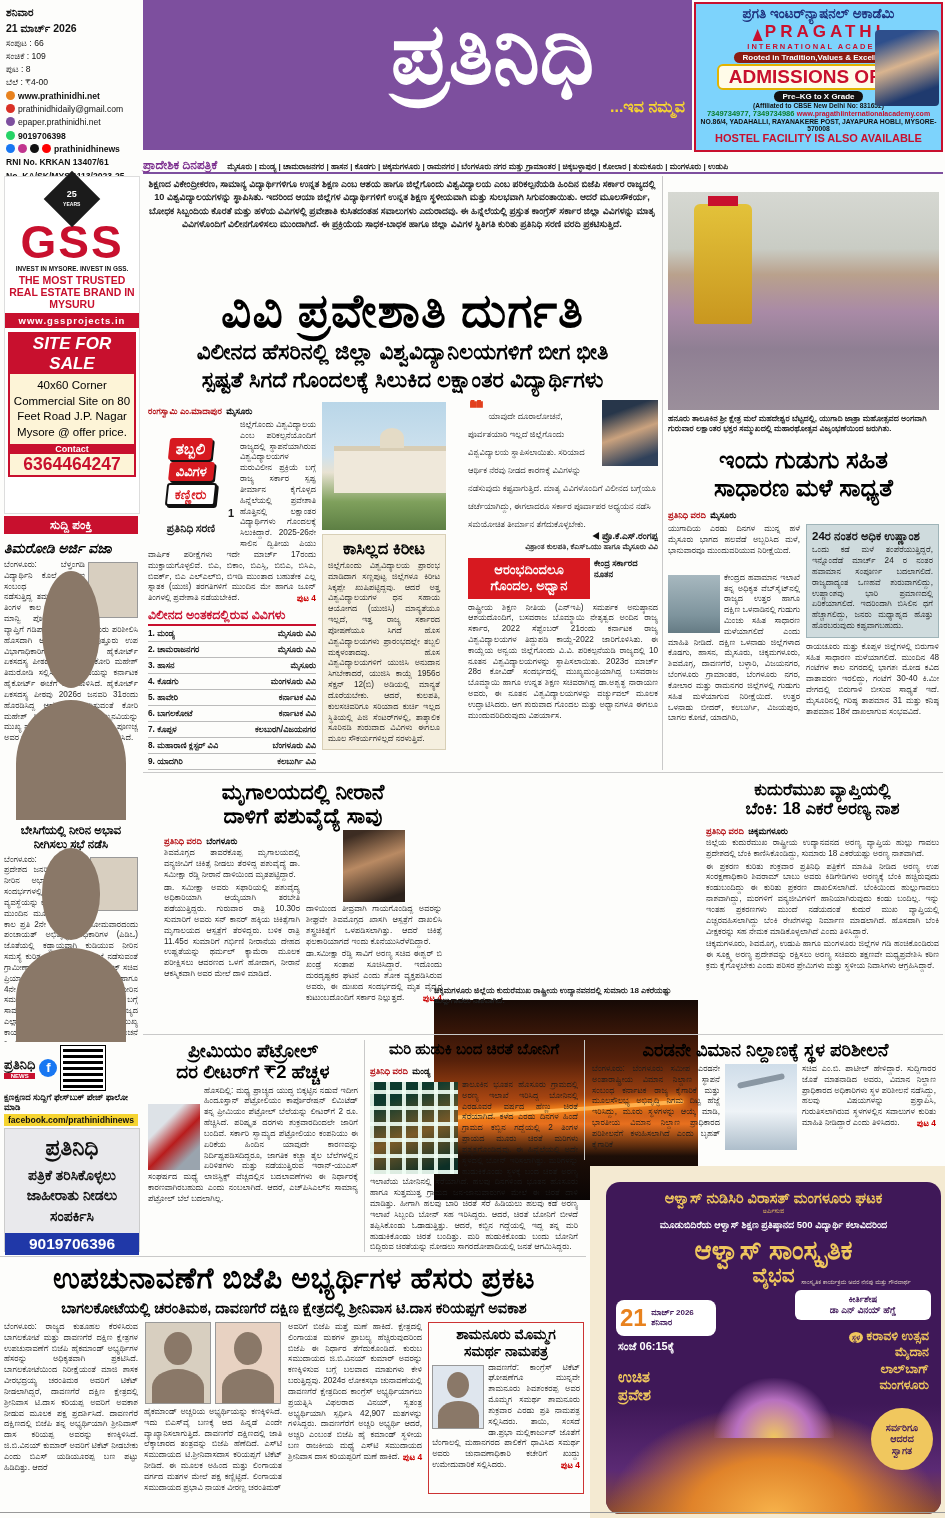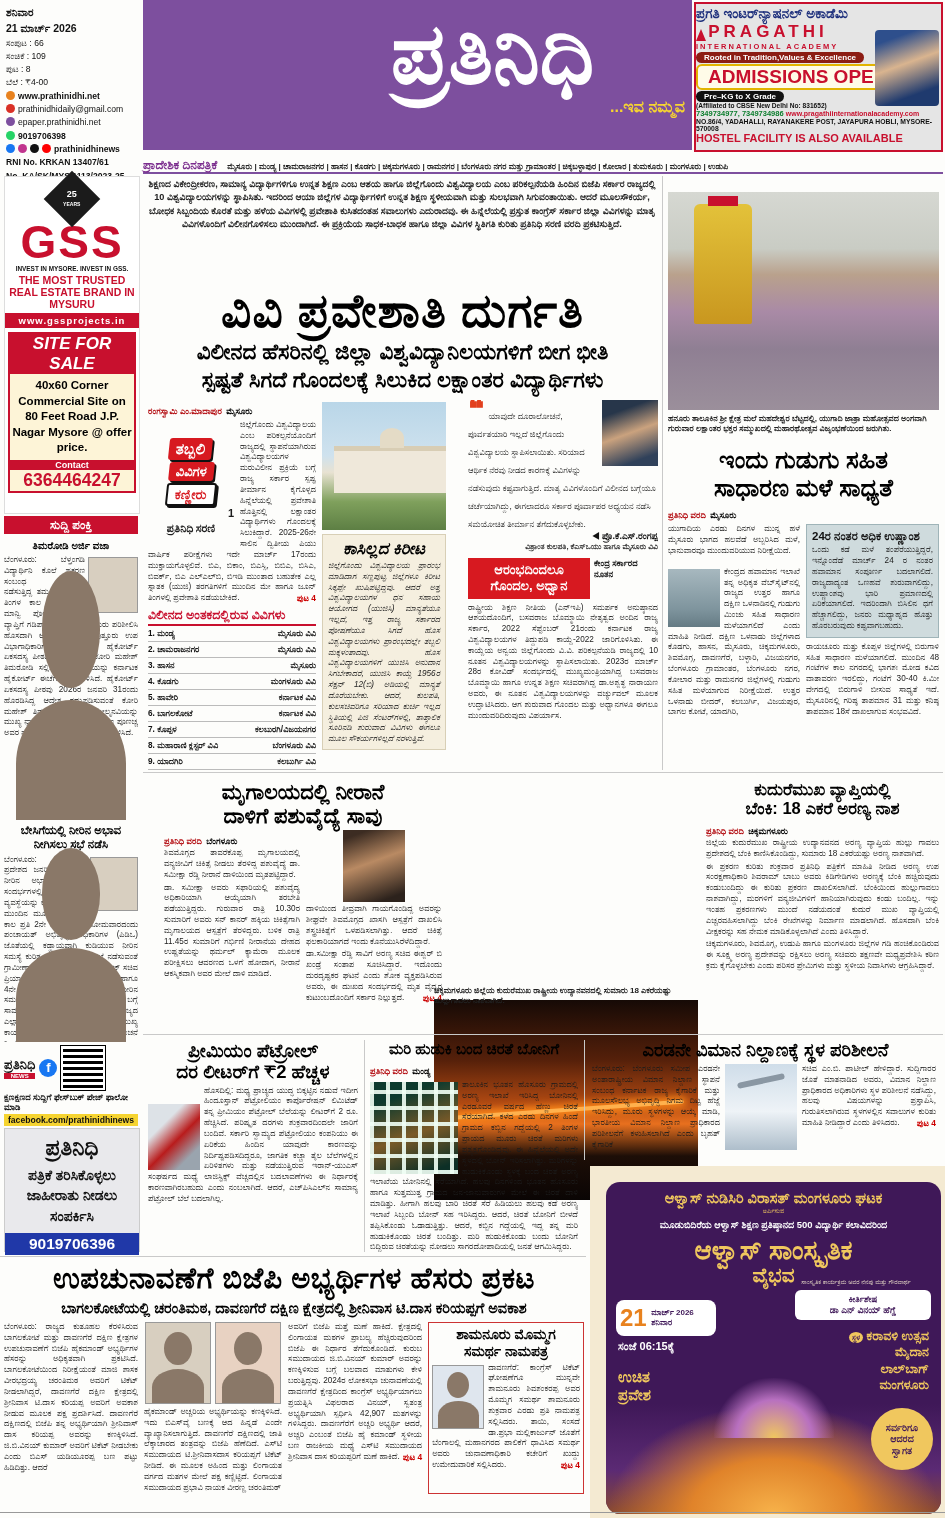--- a/index.html
+++ b/index.html
@@ -17,31 +17,31 @@
   .cap{font-size:8px;font-weight:bold;color:#222;line-height:1.3;}
   .vline{width:1px;background:#c9c9c9;}
   .hline{height:1px;background:#c9c9c9;}
   
   .hdr-purple{background:#7d4f9e;}
   .masthead{color:#fff;font-weight:bold;font-size:84px;line-height:1;}
   .tagline{color:#f6d431;font-weight:bold;font-size:16px;}
   .hdr-info{font-size:8.6px;line-height:1.55;color:#111;}
   .ic{display:inline-block;width:9px;height:9px;border-radius:50%;vertical-align:-1px;margin-right:3px;}
   
-  .prag{border:2px solid #c8102e;background:#e5e5e5;font-size:8px;}
+  .prag{border:2px solid #c8102e;background:#7dd3fc;font-size:8px;text-align:center;}
   .prag-kn{color:#1d2f7c;font-weight:bold;font-size:13.5px;}
   .prag-name{color:#c8102e;font-weight:bold;font-size:17px;letter-spacing:4px;}
   .prag-pill{background:#8c1c13;color:#fff;border-radius:8px;display:inline-block;padding:1px 8px;font-size:8px;font-weight:bold;}
   .prag-adm{color:#c8102e;font-weight:bold;font-size:19px;border:2px solid #e2b400;border-radius:6px;display:inline-block;padding:0 10px;background:#fffbe8;}
   
   .gss{background:#fff;text-align:center;}
   .gss-brand{color:#c8102e;font-weight:bold;font-size:46px;line-height:1;letter-spacing:2px;}
   .sfs-box{border:2px solid #c8102e;background:#c8102e;}
   .sfs-title{color:#fff;font-weight:bold;font-size:17px;font-style:italic;}
-  .sfs-body{background:#fdf4d7;color:#000;font-weight:bold;font-size:11.5px;line-height:1.35;padding:4px 2px;}
+  .sfs-body{background:#fdf4d7;color:#000;font-weight:normal;font-size:11.5px;line-height:1.35;padding:4px 2px;}
   .red-bar{background:#c8102e;color:#fff;font-weight:bold;}
   .quote-mark{color:#e2401e;font-size:30px;font-weight:bold;line-height:.6;}
   .graybox{background:#cfdbdd;border:1px solid #9fb4b8;}
   .redbox{background:#d71920;color:#fff;font-weight:bold;text-align:center;}
   .tbl-row{display:flex;justify-content:space-between;border-bottom:1px solid #bbb;padding:2.5px 0;font-size:8.2px;font-weight:bold;}
   
   .alvas-outer{background:#f4ead2;padding:16px;}
   .alvas-inner{background:#3f1858;border-radius:14px;height:100%;position:relative;overflow:hidden;text-align:center;}
   .gold{color:#f0c75e;}
   .avatar{background:#d8cfc0;position:relative;overflow:hidden;border:1px solid #999;}
@@ -126,21 +126,21 @@
       <div class="red-bar" style="font-size:9px;">Contact</div>
       <div style="background:#fdf4d7;color:#c8102e;font-weight:bold;font-size:17.5px;">6364464247</div>
     </div>
   </div>
 
   <div class="abs red-bar" style="left:4px;top:516px;width:134px;height:18px;font-size:12px;text-align:center;line-height:18px;">
     <span>ಸುದ್ದಿ ಪಂಕ್ತಿ</span>
   </div>
 
   <div class="abs" style="left:4px;top:540px;width:134px;height:280px;overflow:hidden;">
-    <div class="headline" style="font-size:10px;text-align:center;">ತಿಮರೋಡಿ ಅರ್ಜಿ ವಜಾ</div>
+    <div class="headline" style="font-size:14px;font-style:italic;">ತಿಮರೋಡಿ ಅರ್ಜಿ ವಜಾ</div>
     <div class="body-txt" style="margin-top:3px;">
       <span class="abs avatar" style="position:static;float:right;width:48px;height:54px;margin:2px 0 2px 3px;"></span>
       <span>ಬೆಂಗಳೂರು: ಬೆಳ್ತಂಗಡಿ ವಿದ್ಯಾರ್ಥಿನಿ ಕೊಲೆ ಪ್ರಕರಣ ಸಂಬಂಧ ಹೋರಾಟ ನಡೆಸುತ್ತಿದ್ದ ತಮ್ಮನ್ನು ಒಂಭತ್ತು ತಿಂಗಳ ಕಾಲ ರಾಯಚೂರಿನ ಮಾನ್ವಿ ಪೊಲೀಸ್ ಠಾಣಾ ವ್ಯಾಪ್ತಿಗೆ ಗಡಿಪಾರು ಮಾಡಿದ ಕ್ರಮ ಮರು ಪರಿಶೀಲಿಸಿ ಹೊಸದಾಗಿ ಆದೇಶ ಮಾಡಲು ಪುತ್ತೂರು ಉಪ ವಿಭಾಗಾಧಿಕಾರಿಗೆ ನಿರ್ದೇಶಿಸಿದ್ದ ಹೈಕೋರ್ಟ್ ಏಕಸದಸ್ಯ ಪೀಠದ ಆದೇಶ ರದ್ದು ಕೋರಿ ಮಹೇಶ್ ತಿಮರೋಡಿ ಸಲ್ಲಿಸಿದ್ದ ಮೇಲ್ಮನವಿಯನ್ನು ಕರ್ನಾಟಕ ಹೈಕೋರ್ಟ್ ಈಚೆಗೆ ವಜಾಗೊಳಿಸಿದೆ.</span>
       <span>ಹೈಕೋರ್ಟ್ ಏಕಸದಸ್ಯ ಪೀಠವು 2026ರ ಜನವರಿ 31ರಂದು ಹೊರಡಿಸಿದ್ದ ಆದೇಶ ರದ್ದುಪಡಿಸುವಂತೆ ಕೋರಿ ಮಹೇಶ್ ತಿಮರೋಡಿ ಸಲ್ಲಿಸಿದ್ದ ಮೇಲ್ಮನವಿಯನ್ನು ಮುಖ್ಯ ನ್ಯಾ. ವಿಭು ಬಕ್ರು ಮತ್ತು ನ್ಯಾ.ಸಿ.ಎಂ ಪೂಣಚ್ಚ ಅವರ ನೇತೃತ್ವದ ವಿಭಾಗೀಯ ಪೀಠ ವಜಾಗೊಳಿಸಿದೆ.</span>
     </div>
   </div>
 
   <div class="abs" style="left:4px;top:824px;width:134px;height:218px;overflow:hidden;">
     <div class="headline" style="font-size:11.5px;text-align:center;line-height:1.2;">ಬೇಸಿಗೆಯಲ್ಲಿ ನೀರಿನ ಅಭಾವ ನೀಗಿಸಲು ಸಭೆ ನಡೆಸಿ</div>
     <div class="body-txt" style="margin-top:3px;">
@@ -226,21 +226,21 @@
           <span><span>8.</span> <span>ಮಹಾರಾಣಿ ಕ್ಲಸ್ಟರ್ ವಿವಿ</span></span>
           <span>ಬೆಂಗಳೂರು ವಿವಿ</span>
         </div>
       <div class="tbl-row">
           <span><span>9.</span> <span>ಯಾದಗಿರಿ</span></span>
           <span>ಕಲಬುರ್ಗಿ ವಿವಿ</span>
         </div>
     </div>
   </div>
 
-  <div class="abs" style="left:322px;top:402px;width:124px;height:368px;overflow:hidden;font-style:italic;">
+  <div class="abs" style="left:322px;top:402px;width:124px;height:368px;overflow:hidden;">
     <div class="photo" style="width:140px;height:128px;background:linear-gradient(180deg,#b9d6e8 0%,#cfe2ee 42%,#e8e2d2 55%,#7fa05c 78%,#5d7f44 100%);position:relative;">
       <div style="position:absolute;left:12px;top:44px;width:116px;height:42px;background:#efe8da;border-top:5px solid #d8cdb4;"></div>
       <div style="position:absolute;left:58px;top:26px;width:24px;height:20px;background:#e4dbc6;border-radius:50% 50% 0 0;"></div>
     </div>
     <div style="background:#f5efdf;border:1px solid #d8cfb6;padding:4px 5px;margin-top:4px;">
       <div class="headline" style="font-size:16.5px;text-align:center;">ಕಾಸಿಲ್ಲದ ಕಿರೀಟ</div>
       <div class="body-txt" style="margin-top:3px;">ಜಿಲ್ಲೆಗೊಂದು ವಿಶ್ವವಿದ್ಯಾಲಯ ಪ್ರಾರಂಭ ಮಾಡಿದಾಗ ಸಣ್ಣಪುಟ್ಟ ಜಿಲ್ಲೆಗಳೂ ಕಿರೀಟ ಸಿಕ್ಕಪ್ಪೇ ಖುಷಿಪಟ್ಟಿದ್ದವು. ಆದರೆ ಅತ್ತ ವಿಶ್ವವಿದ್ಯಾಲಯಗಳ ಧನ ಸಹಾಯ ಆಯೋಗದ (ಯುಜಿಸಿ) ಮಾನ್ಯತೆಯೂ ಇಲ್ಲದೆ, ಇತ್ತ ರಾಜ್ಯ ಸರ್ಕಾರದ ಪೋಷಣೆಯೂ ಸಿಗದೆ ಹೊಸ ವಿಶ್ವವಿದ್ಯಾಲಯಗಳು ಪ್ರಾರಂಭದಲ್ಲೇ ತಬ್ಬಲಿ ಮಕ್ಕಳಂತಾದವು. ಹೊಸ ವಿಶ್ವವಿದ್ಯಾಲಯಗಳಿಗೆ ಯುಜಿಸಿ ಅನುದಾನ ಸಿಗಬೇಕಾದರೆ, ಯುಜಿಸಿ ಕಾಯ್ದೆ 1956ರ ಸೆಕ್ಷನ್ 12(ಬಿ) ಅಡಿಯಲ್ಲಿ ಮಾನ್ಯತೆ ದೊರೆಯಬೇಕು. ಆದರೆ, ಕುಲಪತಿ, ಕುಲಸಚಿವರಿಗೂ ಸರಿಯಾದ ಕುರ್ಚಿ ಇಲ್ಲದ ಸ್ಥಿತಿಯಲ್ಲಿ ಪಿಜಿ ಸೆಂಟರ್‌ಗಳಲ್ಲಿ, ತಾತ್ಕಾಲಿಕ ಸೂರಿನಡಿ ಶುರುವಾದ ವಿವಿಗಳು ಈಗಲೂ ಮೂಲ ಸೌಕರ್ಯಗಳಿಲ್ಲದೆ ನರಳುತ್ತಿವೆ.</div>
     </div>
   </div>
 
@@ -272,21 +272,21 @@
 
   <div class="abs" style="left:668px;top:446px;width:271px;height:322px;overflow:hidden;">
     <div class="headline" style="font-size:24px;text-align:center;line-height:1.15;">
       <span>ಇಂದು ಗುಡುಗು ಸಹಿತ</span><br>
       <span>ಸಾಧಾರಣ ಮಳೆ ಸಾಧ್ಯತೆ</span>
     </div>
     <div style="margin-top:3px;"><span class="byline-red">ಪ್ರತಿನಿಧಿ ವರದಿ</span> <span class="byline-city">ಮೈಸೂರು</span></div>
     <div style="display:flex;gap:6px;margin-top:2px;">
       <div style="width:132px;">
         <div class="body-txt">ಯುಗಾದಿಯ ಎರಡು ದಿನಗಳ ಮುನ್ನ ಹಳೆ ಮೈಸೂರು ಭಾಗದ ಹಲವೆಡೆ ಅಬ್ಬರಿಸಿದ ಮಳೆ, ಭಾನುವಾರವೂ ಮುಂದುವರಿಯುವ ನಿರೀಕ್ಷೆಯಿದೆ.</div>
-        <div class="body-txt" style="margin-top:10px;">
+        <div class="body-txt" style="margin-top:16px;">
           <span class="photo" style="float:left;width:52px;height:58px;margin:2px 4px 2px 0;background:linear-gradient(180deg,#a7b8bf,#7e949d 70%,#657b84);"></span>
           <span>ಕೇಂದ್ರದ ಹವಾಮಾನ ಇಲಾಖೆ ತನ್ನ ಅಧಿಕೃತ ವೆಬ್‌ಸೈಟ್‌ನಲ್ಲಿ ರಾಜ್ಯದ ಉತ್ತರ ಹಾಗೂ ದಕ್ಷಿಣ ಒಳನಾಡಿನಲ್ಲಿ ಗುಡುಗು ಮಿಂಚು ಸಹಿತ ಸಾಧಾರಣ ಮಳೆಯಾಗಲಿದೆ ಎಂದು ಮಾಹಿತಿ ನೀಡಿದೆ.</span>
           <span>ದಕ್ಷಿಣ ಒಳನಾಡು ಜಿಲ್ಲೆಗಳಾದ ಕೊಡಗು, ಹಾಸನ, ಮೈಸೂರು, ಚಿಕ್ಕಮಗಳೂರು, ಶಿವಮೊಗ್ಗ, ದಾವಣಗೆರೆ, ಬಳ್ಳಾರಿ, ವಿಜಯನಗರ, ಬೆಂಗಳೂರು ಗ್ರಾಮಾಂತರ, ಬೆಂಗಳೂರು ನಗರ, ಕೋಲಾರ ಮತ್ತು ರಾಮನಗರ ಜಿಲ್ಲೆಗಳಲ್ಲಿ ಗುಡುಗು ಸಹಿತ ಮಳೆಯಾಗುವ ನಿರೀಕ್ಷೆಯಿದೆ. ಉತ್ತರ ಒಳನಾಡು ಬೀದರ್, ಕಲಬುರ್ಗಿ, ವಿಜಯಪುರ, ಬಾಗಲ ಕೋಟೆ, ಯಾದಗಿರಿ,</span>
         </div>
       </div>
       <div style="width:133px;">
         <div class="graybox" style="padding:5px;">
           <div class="b" style="font-size:11.5px;">24ರ ನಂತರ ಅಧಿಕ ಉಷ್ಣಾಂಶ</div>
           <div class="body-txt" style="margin-top:2px;">ಒಂದು ಕಡೆ ಮಳೆ ತಂಪೆರೆಯುತ್ತಿದ್ದರೆ, ಇನ್ನೊಂದೆಡೆ ಮಾರ್ಚ್ 24 ರ ನಂತರ ಹವಾಮಾನ ಸಂಪೂರ್ಣ ಬದಲಾಗಲಿದೆ. ರಾಜ್ಯದಾದ್ಯಂತ ಒಣಹವೆ ಶುರುವಾಗಲಿದ್ದು, ಉಷ್ಣಾಂಶವು ಭಾರಿ ಪ್ರಮಾಣದಲ್ಲಿ ಏರಿಕೆಯಾಗಲಿದೆ. ಇದರಿಂದಾಗಿ ಬಿಸಿಲಿನ ಧಗೆ ಹೆಚ್ಚಾಗಲಿದ್ದು, ಜನರು ಮಧ್ಯಾಹ್ನದ ಹೊತ್ತು ಹೊರಬರುವುದು ಕಷ್ಟವಾಗಬಹುದು.</div>
         </div>
@@ -303,21 +303,21 @@
       <span>ದಾಳಿಗೆ ಪಶುವೈದ್ಯೆ ಸಾವು</span>
     </div>
     <div style="display:flex;gap:6px;margin-top:3px;">
       <div style="width:136px;">
         <div><span class="byline-red">ಪ್ರತಿನಿಧಿ ವರದಿ</span> <span class="byline-city">ಬೆಂಗಳೂರು</span></div>
         <div class="body-txt">ಶಿವಮೊಗ್ಗದ ತಾವರೆಕೊಪ್ಪ ಮೃಗಾಲಯದಲ್ಲಿ ವನ್ಯಜೀವಿಗೆ ಚಿಕಿತ್ಸೆ ನೀಡಲು ತೆರಳಿದ್ದ ಪಶುವೈದ್ಯೆ ಡಾ. ಸಮೀಕ್ಷಾ ರೆಡ್ಡಿ ನೀರಾನೆ ದಾಳಿಯಿಂದ ಮೃತಪಟ್ಟಿದ್ದಾರೆ.</div>
         <div class="body-txt" style="margin-top:2px;">ಡಾ. ಸಮೀಕ್ಷಾ ಅವರು ಸಫಾರಿಯಲ್ಲಿ ಪಶುವೈದ್ಯ ಅಧಿಕಾರಿಯಾಗಿ ಆಯ್ಕೆಯಾಗಿ ತರಬೇತಿ ಪಡೆಯುತ್ತಿದ್ದರು. ಗುರುವಾರ ರಾತ್ರಿ 10.30ರ ಸುಮಾರಿಗೆ ಅವರು ಸನ್ ಕಾನರ್ ಹಕ್ಕಿಯ ಚಿಕಿತ್ಸೆಗಾಗಿ ಮೃಗಾಲಯದ ಆಸ್ಪತ್ರೆಗೆ ತೆರಳಿದ್ದರು. ಬಳಿಕ ರಾತ್ರಿ 11.45ರ ಸುಮಾರಿಗೆ ಗರ್ಭಿಣಿ ನೀರಾನೆಯ ದೇಹದ ಉಷ್ಣತೆಯನ್ನು ಥರ್ಮಲ್ ಕ್ಯಾಮೆರಾ ಮೂಲಕ ಪರೀಕ್ಷಿಸಲು ಆವರಣದ ಒಳಗೆ ಹೋದಾಗ, ನೀರಾನೆ ಆಕಸ್ಮಿಕವಾಗಿ ಅವರ ಮೇಲೆ ದಾಳಿ ಮಾಡಿದೆ.</div>
       </div>
       <div style="width:136px;">
         <div class="photo" style="width:62px;height:72px;margin:0 auto;background:linear-gradient(160deg,#3c2c22 10%,#b98a63 45%,#2c221c 90%);"></div>
-        <div class="body-txt" style="margin-top:2px;font-family:Liberation Serif, serif;">ದಾಳಿಯಿಂದ ತೀವ್ರವಾಗಿ ಗಾಯಗೊಂಡಿದ್ದ ಅವರನ್ನು ಶೀಘ್ರವೇ ಶಿವಮೊಗ್ಗದ ಖಾಸಗಿ ಆಸ್ಪತ್ರೆಗೆ ದಾಖಲಿಸಿ ಶಸ್ತ್ರಚಿಕಿತ್ಸೆಗೆ ಒಳಪಡಿಸಲಾಗಿತ್ತು. ಆದರೆ ಚಿಕಿತ್ಸೆ ಫಲಕಾರಿಯಾಗದೆ ಇಂದು ಕೊನೆಯುಸಿರೆಳೆದಿದ್ದಾರೆ.</div>
+        <div class="body-txt" style="margin-top:2px;">ದಾಳಿಯಿಂದ ತೀವ್ರವಾಗಿ ಗಾಯಗೊಂಡಿದ್ದ ಅವರನ್ನು ಶೀಘ್ರವೇ ಶಿವಮೊಗ್ಗದ ಖಾಸಗಿ ಆಸ್ಪತ್ರೆಗೆ ದಾಖಲಿಸಿ ಶಸ್ತ್ರಚಿಕಿತ್ಸೆಗೆ ಒಳಪಡಿಸಲಾಗಿತ್ತು. ಆದರೆ ಚಿಕಿತ್ಸೆ ಫಲಕಾರಿಯಾಗದೆ ಇಂದು ಕೊನೆಯುಸಿರೆಳೆದಿದ್ದಾರೆ.</div>
         <div class="body-txt" style="margin-top:2px;"><span>ಡಾ.ಸಮೀಕ್ಷಾ ರೆಡ್ಡಿ ಸಾವಿಗೆ ಅರಣ್ಯ ಸಚಿವ ಈಶ್ವರ್ ಬಿ ಖಂಡ್ರೆ ಸಂತಾಪ ಸೂಚಿಸಿದ್ದಾರೆ. ಇದೊಂದು ದುರದೃಷ್ಟಕರ ಘಟನೆ ಎಂದು ಶೋಕ ವ್ಯಕ್ತಪಡಿಸಿರುವ ಅವರು, ಈ ದುಃಖದ ಸಂದರ್ಭದಲ್ಲಿ ಮೃತ ವೈದ್ಯರ ಕುಟುಂಬದೊಂದಿಗೆ ಸರ್ಕಾರ ನಿಲ್ಲುತ್ತದೆ.</span> <span class="pgref">ಪುಟ 4</span></div>
       </div>
     </div>
   </div>
 
   <div class="abs photo" style="left:434px;top:782px;width:264px;height:200px;background:linear-gradient(180deg,#160a06 0%,#55200a 30%,#b24a12 52%,#e8701e 62%,#1d0e07 78%,#0a0504 100%);position:relative;">
     <div style="position:absolute;left:10px;top:108px;width:240px;height:4px;background:#ffb14d;box-shadow:0 0 8px 3px #ff8c1a;transform:rotate(-4deg);border-radius:3px;"></div>
   </div>
   <div class="abs cap" style="left:434px;top:986px;width:264px;">ಚಿಕ್ಕಮಗಳೂರು ಜಿಲ್ಲೆಯ ಕುದುರೆಮುಖ ರಾಷ್ಟ್ರೀಯ ಉದ್ಯಾನವನದಲ್ಲಿ ಸುಮಾರು 18 ಎಕರೆಯಷ್ಟು ಹುಲ್ಲುಗಾವಲು ನಾಶವಾಗಿದೆ.</div>
 

